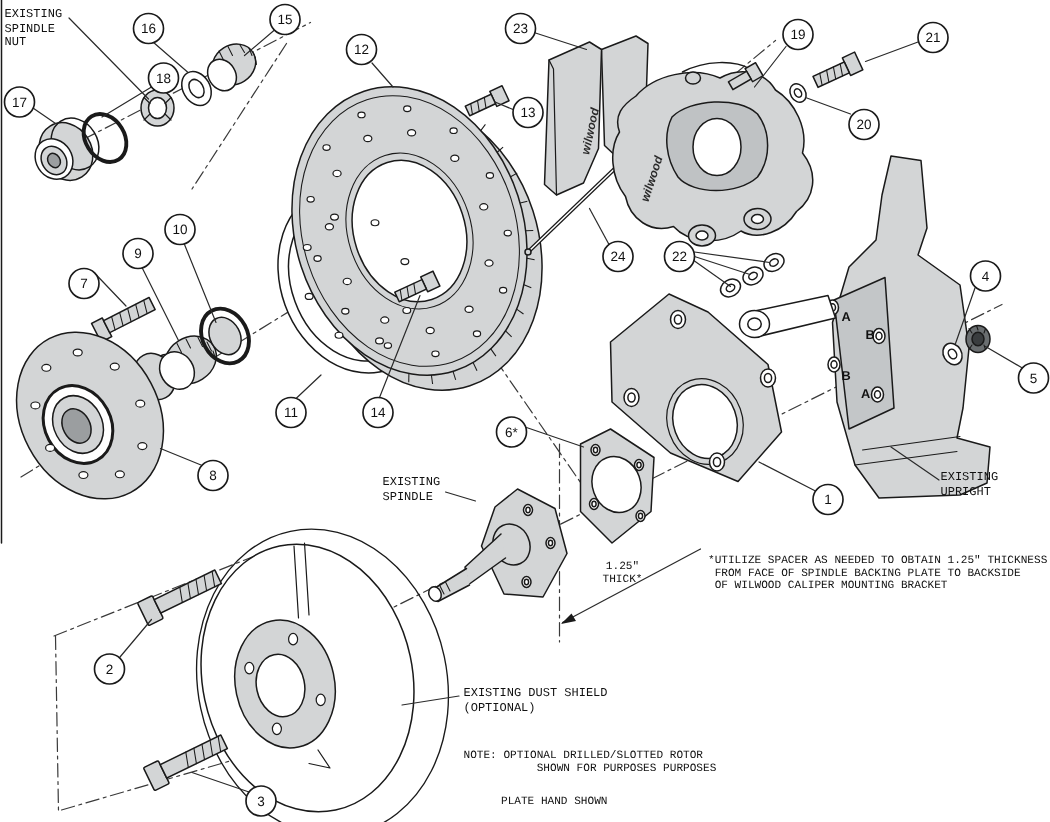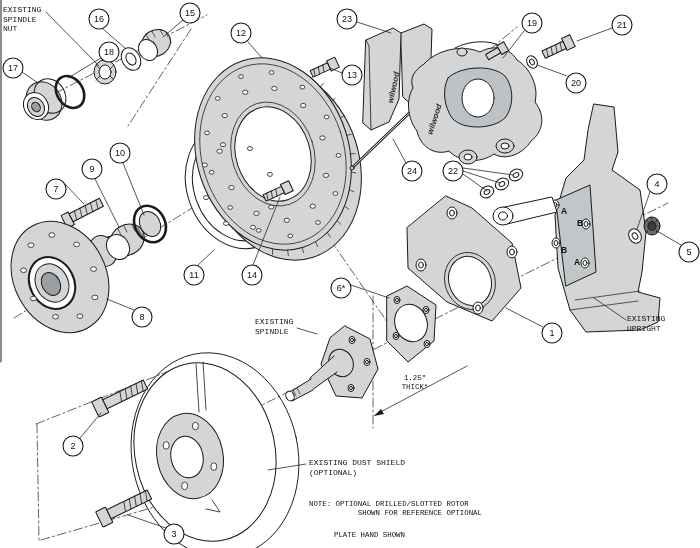--- a/index.html
+++ b/index.html
@@ -458,17 +458,20 @@
 SPINDLE
 NUT</div>
 <div class="lbl" style="left:255px;top:317px;">EXISTING
 SPINDLE</div>
 <div class="lbl" style="left:627px;top:314px;">EXISTING
 UPRIGHT</div>
 <div class="lbl" style="left:309px;top:458px;">EXISTING DUST SHIELD
 (OPTIONAL)</div>
 <div class="lbl dim" style="left:394px;top:374px;width:42px;">1.25"
 THICK*</div>
+<div class="lbl note" style="left:472px;top:370px;">*UTILIZE SPACER AS NEEDED TO OBTAIN 1.25" THICKNESS
+ FROM FACE OF SPINDLE BACKING PLATE TO BACKSIDE
+ OF WILWOOD CALIPER MOUNTING BRACKET</div>
 <div class="lbl note" style="left:309px;top:500px;">NOTE: OPTIONAL DRILLED/SLOTTED ROTOR
-           SHOWN FOR REFERENCE OPTIONAL</div>
+           SHOWN FOR PURPOSES PURPOSES</div>
 <div class="lbl note" style="left:334px;top:531px;">PLATE HAND SHOWN</div>
 
 </div>
 
 </body></html>

